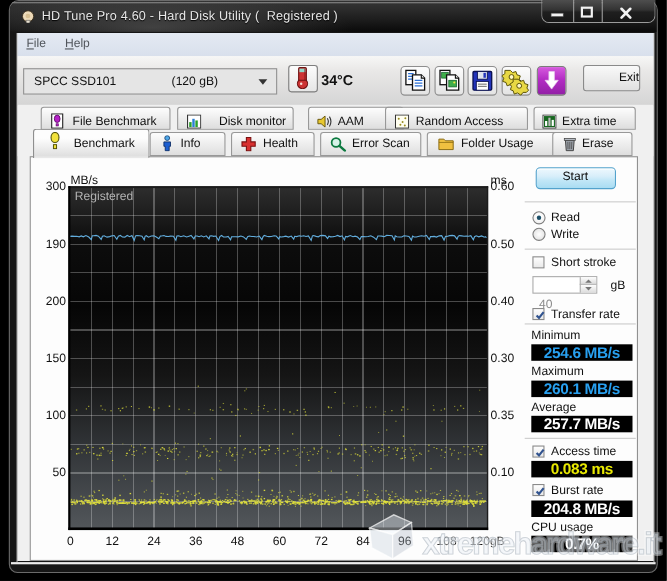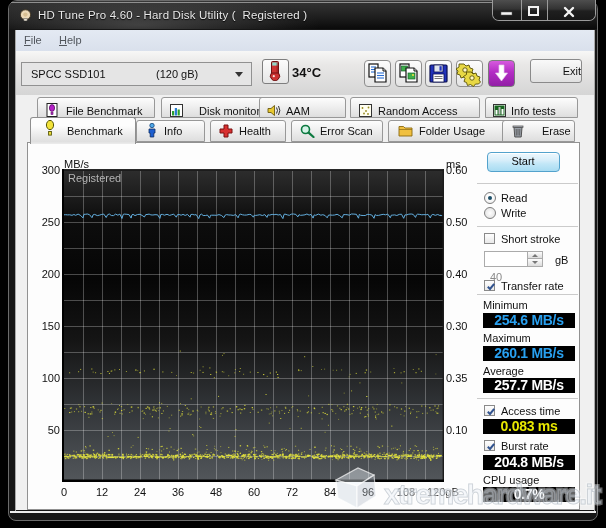--- a/index.html
+++ b/index.html
@@ -143,21 +143,21 @@
   </div>
 <div class="tab1" style="left:161px;width:106px">
     <svg style="margin-left:8px" width="13" height="13" viewBox="0 0 13 13">
       <rect x="0.5" y="0.5" width="12" height="12" fill="#fff" stroke="#333" stroke-width="1"></rect>
       <rect x="2" y="7" width="2.2" height="4.5" fill="#2ba02b"></rect>
       <rect x="4.8" y="4" width="2.2" height="7.5" fill="#2b7fd4"></rect>
       <rect x="7.6" y="5.5" width="2.2" height="6" fill="#2ba02b"></rect>
     </svg>
     <span style="margin-left:16px">Disk monitor</span>
   </div>
-<div class="tab1" style="left:259px;width:87px">
+<div class="tab1" style="left:280px;width:87px">
     <svg style="margin-left:7px" width="14" height="13" viewBox="0 0 14 13">
       <path d="M1 4.5 L4 4.5 L7.5 1.5 L7.5 11.5 L4 8.5 L1 8.5 z" fill="#e8c830" stroke="#6b5a10" stroke-width="0.9"></path>
       <path d="M9.5 3.5 Q11.5 6.5 9.5 9.5 M11.5 2 Q14.2 6.5 11.5 11" stroke="#333" stroke-width="1" fill="none"></path>
     </svg>
     <span style="margin-left:5px">AAM</span>
   </div>
 <div class="tab1" style="left:350px;width:130px">
     <svg style="margin-left:8px" width="13" height="13" viewBox="0 0 13 13">
       <rect x="0.5" y="0.5" width="12" height="12" fill="#fffef0" stroke="#333" stroke-width="1"></rect>
       <circle cx="3.5" cy="4" r="0.9" fill="#998c20"></circle>
@@ -169,21 +169,21 @@
     <span style="margin-left:6px">Random Access</span>
   </div>
 <div class="tab1" style="left:485px;width:93px">
     <svg style="margin-left:7px" width="13" height="13" viewBox="0 0 13 13">
       <rect x="0.5" y="0.5" width="12" height="12" fill="#fff" stroke="#333" stroke-width="1"></rect>
       <rect x="1.5" y="1.5" width="10" height="10" fill="#17661f"></rect>
       <rect x="2.5" y="6" width="2" height="4.5" fill="#fff"></rect>
       <rect x="5.5" y="3" width="2" height="7.5" fill="#bbb"></rect>
       <rect x="8.5" y="5" width="2" height="5.5" fill="#fff"></rect>
     </svg>
-    <span style="margin-left:5px">Info tests</span>
+    <span style="margin-left:5px">Extra time</span>
   </div>
 <div class="tab2" style="left:136px;width:69px">
     <svg style="margin-left:10px" width="10" height="15" viewBox="0 0 10 15">
       <circle cx="5" cy="2.5" r="2.2" fill="#4fa8e8" stroke="#14447a" stroke-width="0.8"></circle>
       <path d="M2 6 L8 6 L8 10 L6.8 10 L6.8 14 L3.2 14 L3.2 10 L2 10 z" fill="#1e5fd0" stroke="#0c2d66" stroke-width="0.8"></path>
     </svg>
     <span style="margin-left:7px">Info</span>
   </div>
 <div class="tab2" style="left:210px;width:76px">
     <svg style="margin-left:8px" width="14" height="14" viewBox="0 0 14 14">
@@ -204,21 +204,21 @@
       <path d="M1 5.5 L14 5.5" stroke="#8a6a10" stroke-width="0.7"></path>
     </svg>
     <span style="margin-left:6px">Folder Usage</span>
   </div>
 <div class="tab2" style="left:502px;width:73px">
     <svg style="margin-left:9px" width="12" height="14" viewBox="0 0 12 14">
       <path d="M2 3.5 L10 3.5 L9.2 13 L2.8 13 z" fill="#9aa0a8" stroke="#444" stroke-width="0.9"></path>
       <rect x="1" y="2" width="10" height="1.6" fill="#b8bec6" stroke="#444" stroke-width="0.7"></rect>
       <path d="M4.2 5 L4.4 11.5 M6 5 L6 11.5 M7.8 5 L7.6 11.5" stroke="#555" stroke-width="0.8"></path>
     </svg>
-    <span style="margin-left:18px">Erase</span>
+    <span style="margin-left:5px">Erase</span>
   </div>
 <svg class="abs" style="left:44px;top:120px;width:12px;height:18px;z-index:6" viewBox="0 0 12 18">
     <ellipse cx="6" cy="5" rx="3.6" ry="4.6" fill="#f2e23a" stroke="#555508" stroke-width="1"></ellipse>
     <rect x="4.6" y="11.5" width="2.8" height="3.6" fill="#f2e23a" stroke="#555508" stroke-width="0.9"></rect>
   </svg>
 
 <svg class="abs" id="plot" width="382" height="313" viewBox="0 0 382 313" style="left:62px;top:169px">
 <defs>
 <linearGradient id="pbg" x1="0" y1="0" x2="0" y2="1">
 <stop offset="0" stop-color="#2e2e2e"></stop>
@@ -1509,21 +1509,21 @@
 <rect x="375.0" y="285.9" width="4.8" height="1.3" fill="#e2e23e" opacity="0.98"></rect>
 <polyline points="1.0,45.9 3.5,45.7 5.7,45.9 7.7,45.8 10.0,46.3 11.9,45.5 13.7,46.3 16.1,45.1 18.7,46.5 21.0,48.9 21.9,45.3 23.3,45.3 25.3,45.0 27.5,45.7 30.0,48.7 31.1,45.8 32.7,45.4 35.3,46.6 37.7,46.1 39.8,45.4 41.8,45.1 44.2,48.5 45.6,45.7 47.3,45.0 49.3,46.5 51.5,46.6 53.6,45.1 55.9,46.2 57.9,45.1 60.0,49.5 61.2,45.4 62.4,45.1 64.9,45.3 67.1,45.7 69.1,49.1 69.9,45.9 71.0,45.3 73.0,46.6 75.5,45.5 78.0,45.3 80.1,46.4 82.4,48.0 83.8,45.5 85.0,45.5 87.1,45.1 88.9,45.9 90.9,46.0 93.0,45.7 95.6,45.8 97.9,49.4 98.8,45.5 100.5,45.4 102.4,46.2 105.0,45.3 107.6,46.4 109.8,45.7 111.7,45.1 114.3,48.2 115.5,45.6 117.2,45.5 119.1,46.2 121.0,45.4 123.2,46.4 125.5,45.4 128.0,48.2 128.8,45.6 130.2,45.3 132.3,45.9 134.2,45.6 136.7,49.6 137.9,46.0 139.4,45.1 141.2,46.5 143.6,46.5 145.4,46.0 147.6,49.1 148.5,46.3 149.6,46.2 152.1,46.2 154.5,46.3 157.0,45.6 159.4,46.4 161.9,48.6 163.1,46.2 164.6,45.6 166.9,46.0 168.7,46.0 171.3,46.4 173.7,45.6 176.1,48.8 177.2,46.1 178.2,45.0 180.5,45.8 182.5,46.1 184.7,46.0 187.2,45.4 189.0,45.5 191.4,48.2 192.3,46.2 193.8,46.4 195.9,46.1 197.8,45.7 200.3,46.5 202.8,45.6 205.0,48.4 205.9,45.8 207.6,46.1 210.2,45.4 212.1,45.7 214.1,45.3 216.2,46.0 218.4,45.5 220.9,49.6 222.0,45.4 223.0,45.1 225.4,45.9 227.4,46.3 229.2,45.2 231.4,45.0 233.9,45.4 235.8,47.9 237.0,45.7 238.5,46.3 241.0,46.1 243.0,45.8 244.9,45.0 247.1,46.1 249.0,45.4 251.1,49.1 252.2,45.9 253.8,46.3 256.4,45.1 258.9,46.2 260.8,45.7 263.1,46.5 265.2,48.8 266.5,46.1 268.3,46.0 270.3,46.2 272.7,46.0 275.1,45.3 277.6,46.6 280.2,48.8 281.5,45.6 283.2,45.6 285.1,45.7 287.3,46.2 289.5,45.0 291.9,45.1 294.4,45.3 296.5,49.2 297.3,45.4 298.7,46.3 301.1,46.5 303.3,46.5 305.2,45.4 307.4,45.5 309.8,46.0 312.0,49.3 313.1,45.6 314.4,46.4 316.4,46.4 319.0,45.8 321.2,45.3 323.5,45.8 325.7,45.0 328.3,48.7 329.4,46.1 330.8,46.1 332.7,45.9 334.8,46.5 337.3,45.4 339.5,45.2 341.7,49.3 343.0,45.8 344.2,46.0 346.8,45.2 349.2,45.0 351.2,45.4 353.5,48.4 354.5,45.9 355.6,45.2 357.8,45.4 359.8,45.8 361.9,45.6 364.1,45.8 366.0,45.3 368.3,48.9 369.4,46.2 370.9,45.4 373.3,46.3 375.8,45.5 377.9,46.5 379.8,46.6 379.0,45.8" fill="none" stroke="#63aede" stroke-width="1"></polyline>
 <rect x="0" y="0.8" width="382" height="1.2" fill="#1c1c1c"></rect>
 <rect x="380.6" y="0" width="1.4" height="313" fill="#1c1c1c"></rect>
 <rect x="0" y="0" width="2" height="313" fill="#000"></rect>
 <rect x="0" y="310.5" width="382" height="2.5" fill="#000"></rect>
 </svg>
 <div class="axlbl" style="left:64px;top:158px">MB/s</div>
 <div class="axlbl" style="left:446px;top:158px">ms</div>
 <div class="axlbl axl" style="left:36px;top:164px">300</div>
-<div class="axlbl axl" style="left:36px;top:216px">250</div>
+<div class="axlbl axl" style="left:36px;top:216px">190</div>
 <div class="axlbl axl" style="left:36px;top:268px">200</div>
 <div class="axlbl axl" style="left:36px;top:320px">150</div>
 <div class="axlbl axl" style="left:36px;top:372px">100</div>
 <div class="axlbl axl" style="left:36px;top:424px">50</div>
 <div class="axlbl axr" style="left:446px;top:164px">0.60</div>
 <div class="axlbl axr" style="left:446px;top:216px">0.50</div>
 <div class="axlbl axr" style="left:446px;top:268px">0.40</div>
 <div class="axlbl axr" style="left:446px;top:320px">0.30</div>
 <div class="axlbl axr" style="left:446px;top:372px">0.35</div>
 <div class="axlbl axr" style="left:446px;top:424px">0.10</div>

